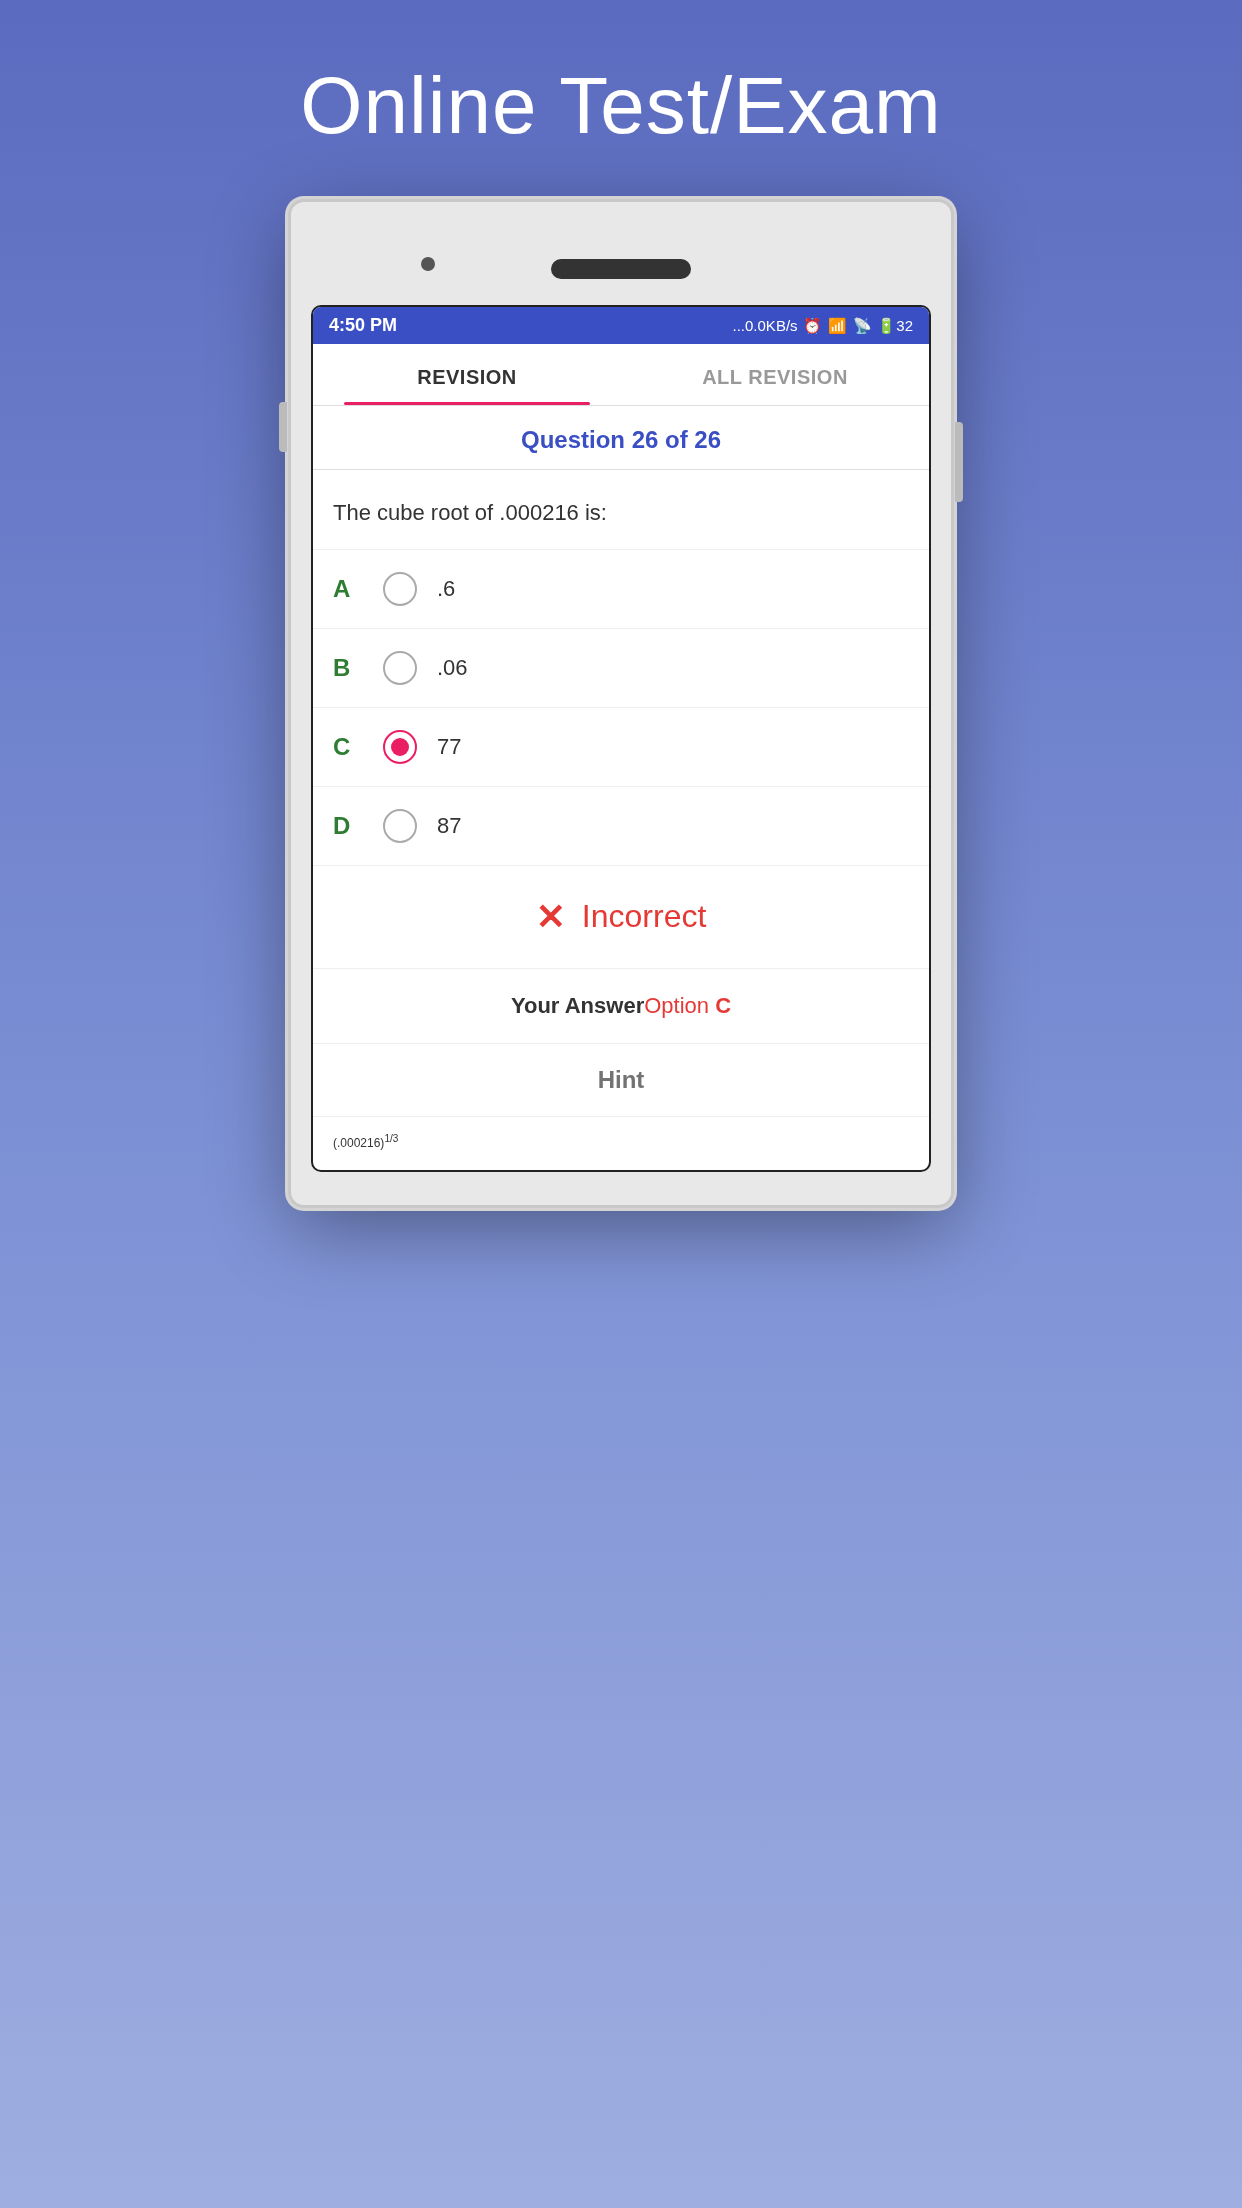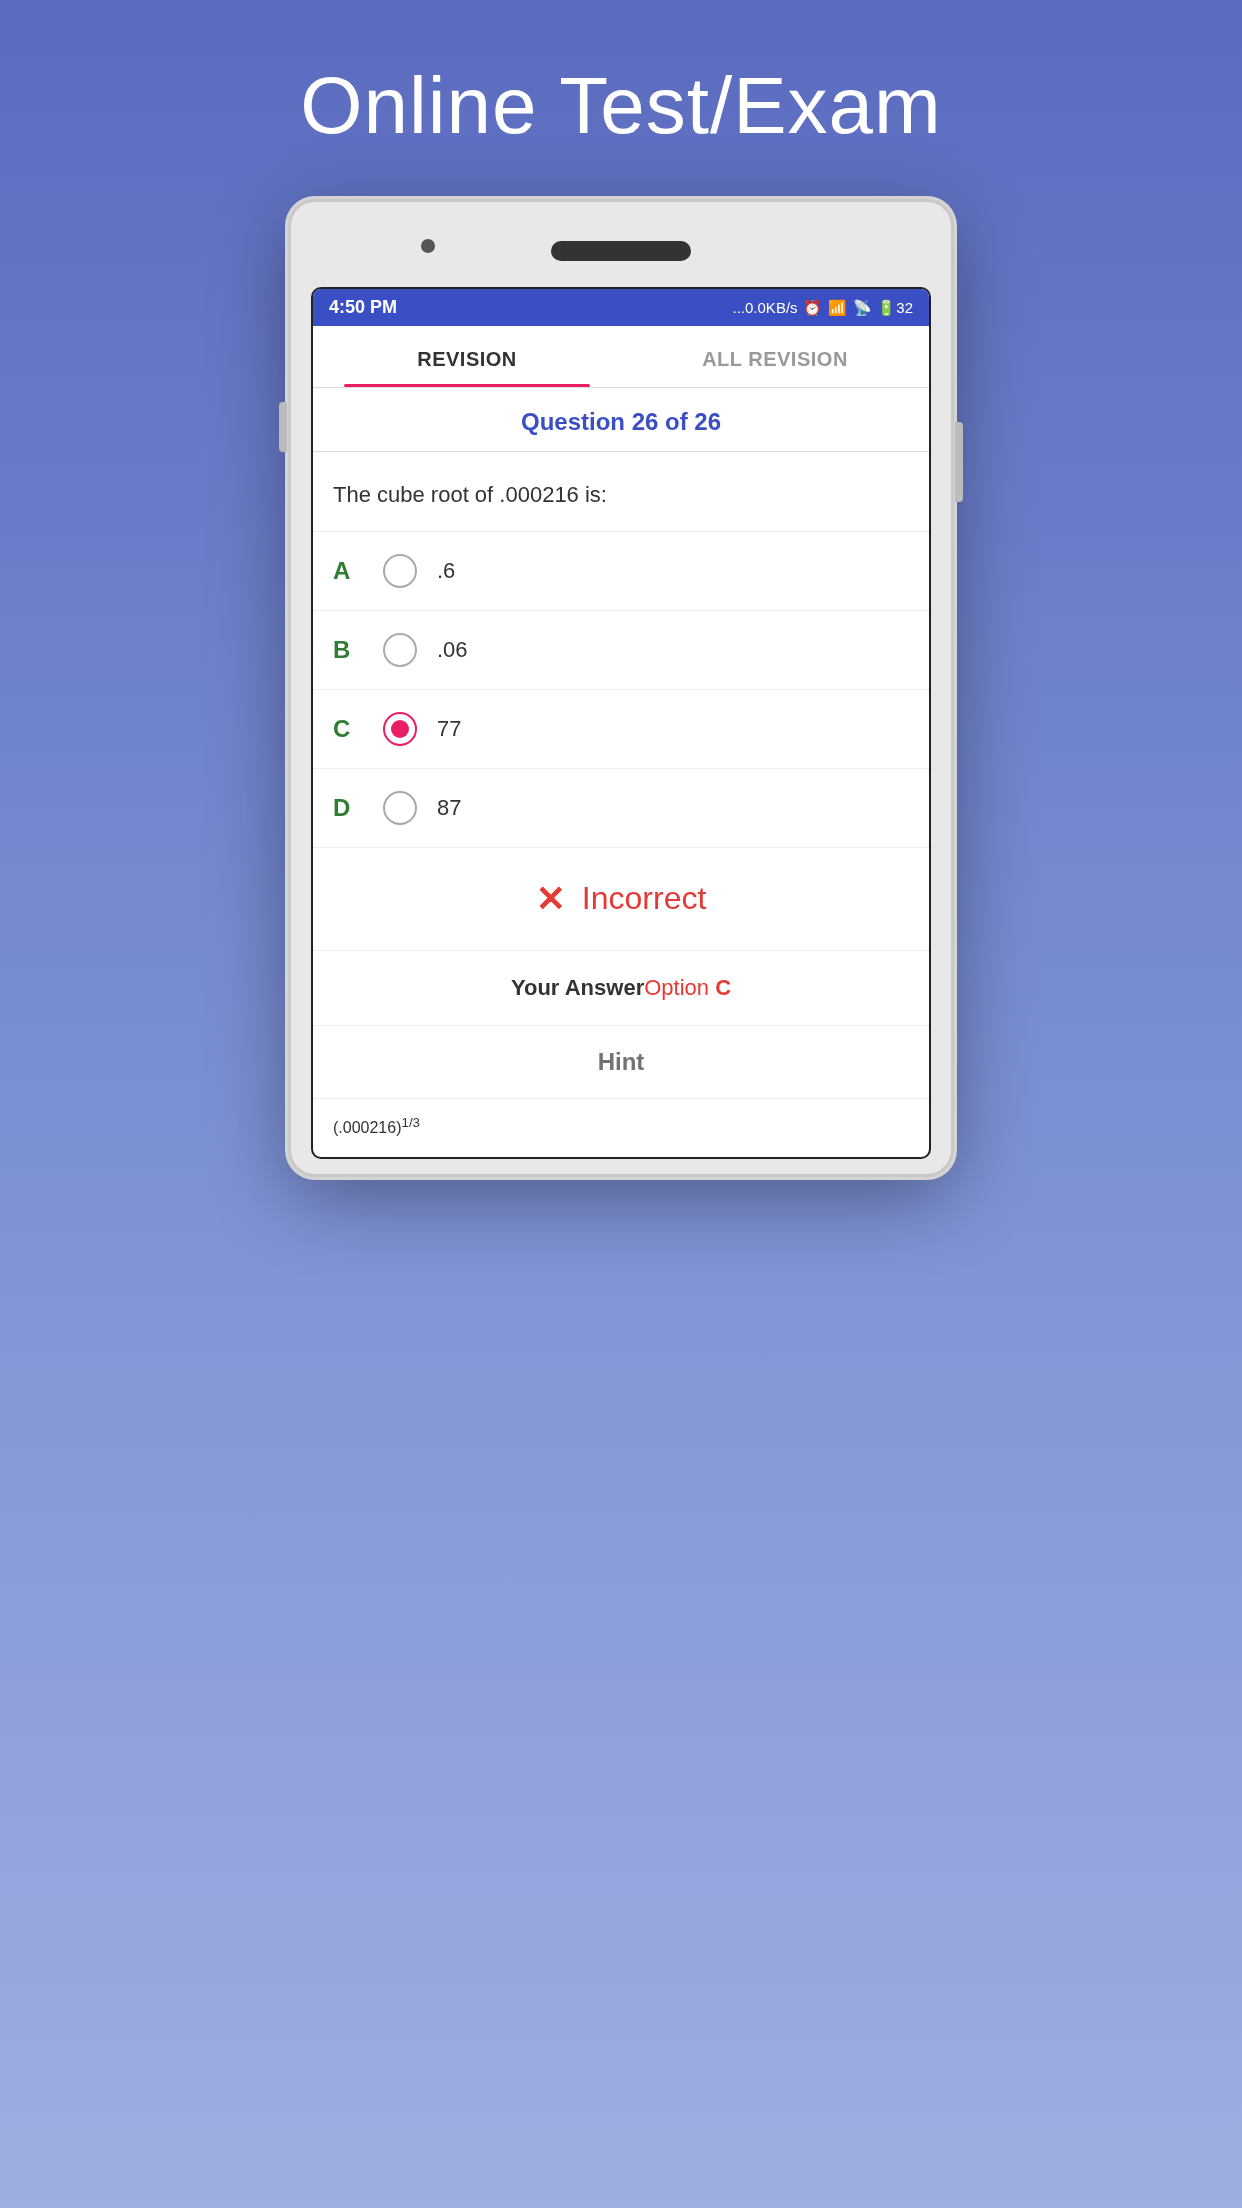--- a/index.html
+++ b/index.html
@@ -21,22 +21,22 @@
       font-weight: 300;
       margin-top: 60px;
       margin-bottom: 50px;
       letter-spacing: 1px;
     }
 
     
     .phone-shell {
       width: 660px;
       background: #e8e8e8;
-      border-radius: 24px;
-      padding: 15px 20px;
+      border-radius: 13px;
+      padding: 33px 20px;
       box-shadow:
         0 0 0 3px #c8c8c8,
         0 0 0 6px #d4d4d4,
         0 20px 80px rgba(0,0,0,0.4);
       position: relative;
     }
 
     
     .phone-top {
       display: flex;
@@ -268,21 +268,21 @@
     .hint-text {
       color: #737373;
       font-size: 24px;
       font-weight: 700;
       cursor: pointer;
     }
 
     
     .hint-content {
       padding: 16px 20px 20px;
-      font-size: 16px;
+      font-size: 12px;
       color: #333;
     }
 
     
     .side-button-left {
       position: absolute;
       left: -12px;
       top: 200px;
       width: 8px;
       height: 50px;

